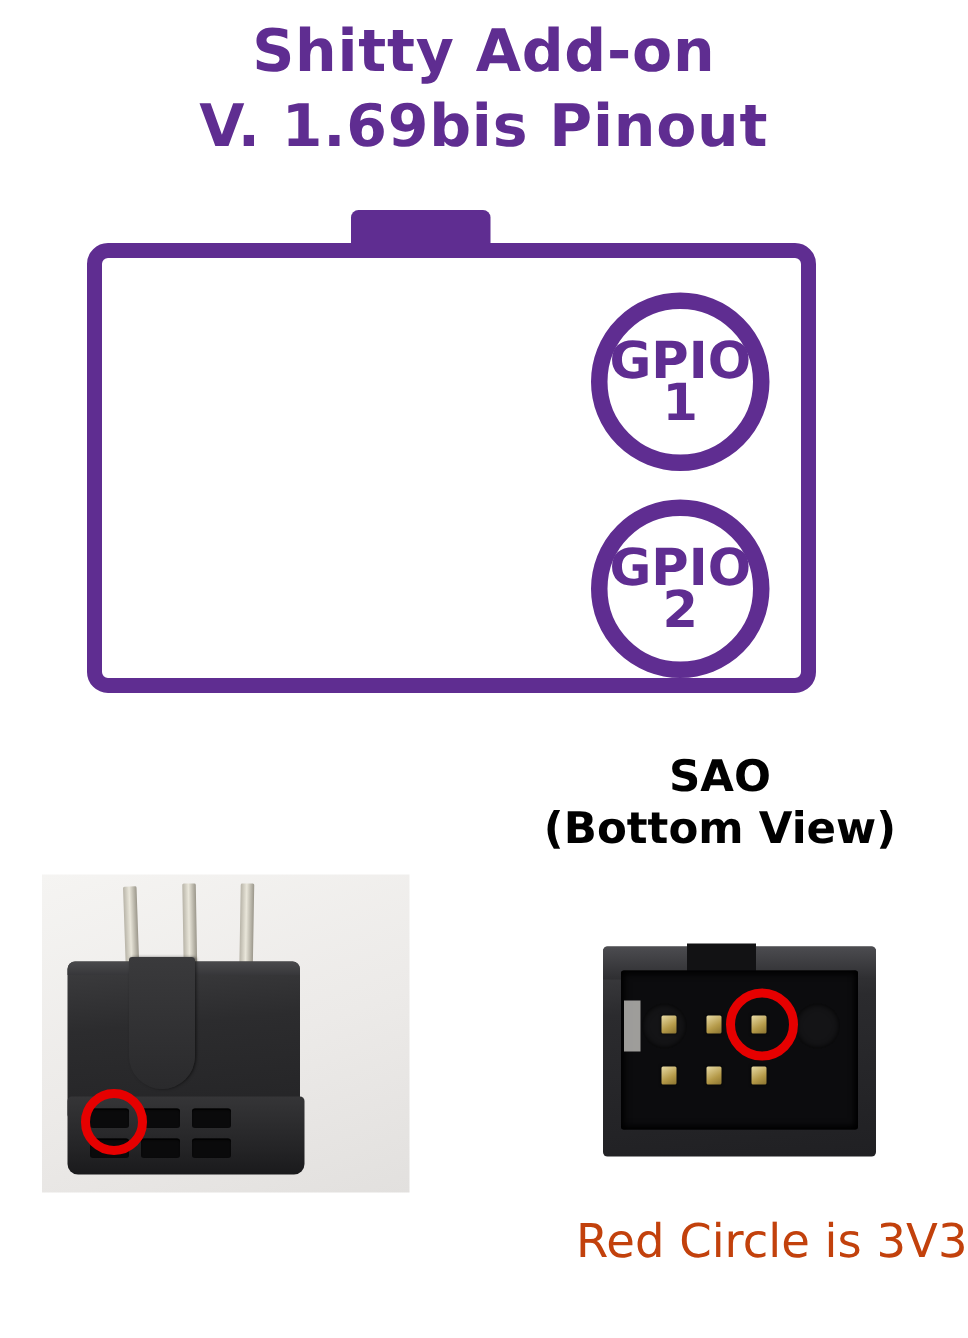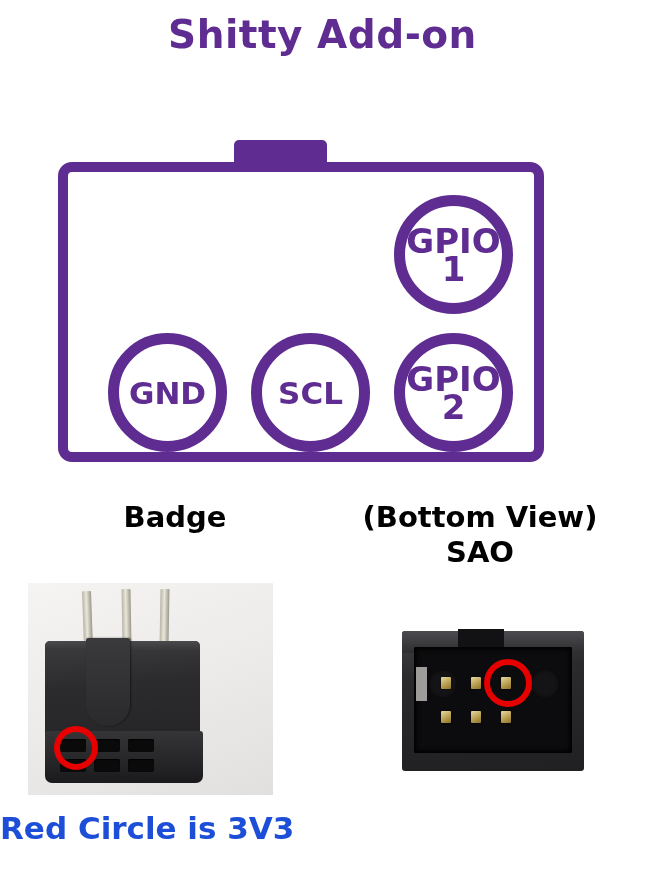--- a/index.html
+++ b/index.html
@@ -269,71 +269,65 @@
   .sao-pin.pc1 { left: 91px; }
   .sao-pin.pc2 { left: 121px; }
   .ring-sao { left: 104px; top: 44px; width: 48px; height: 48px; }
 
   
   .footer-note {
     position: absolute;
     left: 0;
     top: 810px;
     width: 645px;
-    text-align: left;
-    color: #1d4ed8;
+    text-align: right;
+    color: #c2410c;
     font-size: 31px;
-    font-weight: bold;
+    font-weight: normal;
     white-space: nowrap;
   }
 </style>
 </head>
 <body>
 
 <div class="title-block">
   <span class="title-line">Shitty Add-on</span>
+  <span class="title-line">V. 1.69bis Pinout</span>
 </div>
 
 <div class="connector">
 
   <div class="notch"></div>
   <div class="shell"></div>
 
   <div class="pin-grid">
 
 
 
     <div class="pin r0 c2">
       <span class="pin-label two-line">GPIO
 1</span>
     </div>
 
-    <div class="pin r1 c0">
-      <span class="pin-label">GND</span>
-    </div>
-
-    <div class="pin r1 c1">
-      <span class="pin-label">SCL</span>
-    </div>
+
 
     <div class="pin r1 c2">
       <span class="pin-label two-line">GPIO
 2</span>
     </div>
 
   </div>
 </div>
 
 <div class="caption caption-left">
-  <span>Badge</span>
 </div>
 
 <div class="caption caption-right">
+  <span>SAO</span>
   <span>(Bottom View)</span>
-  <span>SAO</span>
 </div>
 
 <div class="photo photo-badge">
   <div class="bdg-pin p1"></div>
   <div class="bdg-pin p2"></div>
   <div class="bdg-pin p3"></div>
 
   <div class="bdg-body"></div>
   <div class="bdg-tab"></div>
   <div class="bdg-base"></div>

